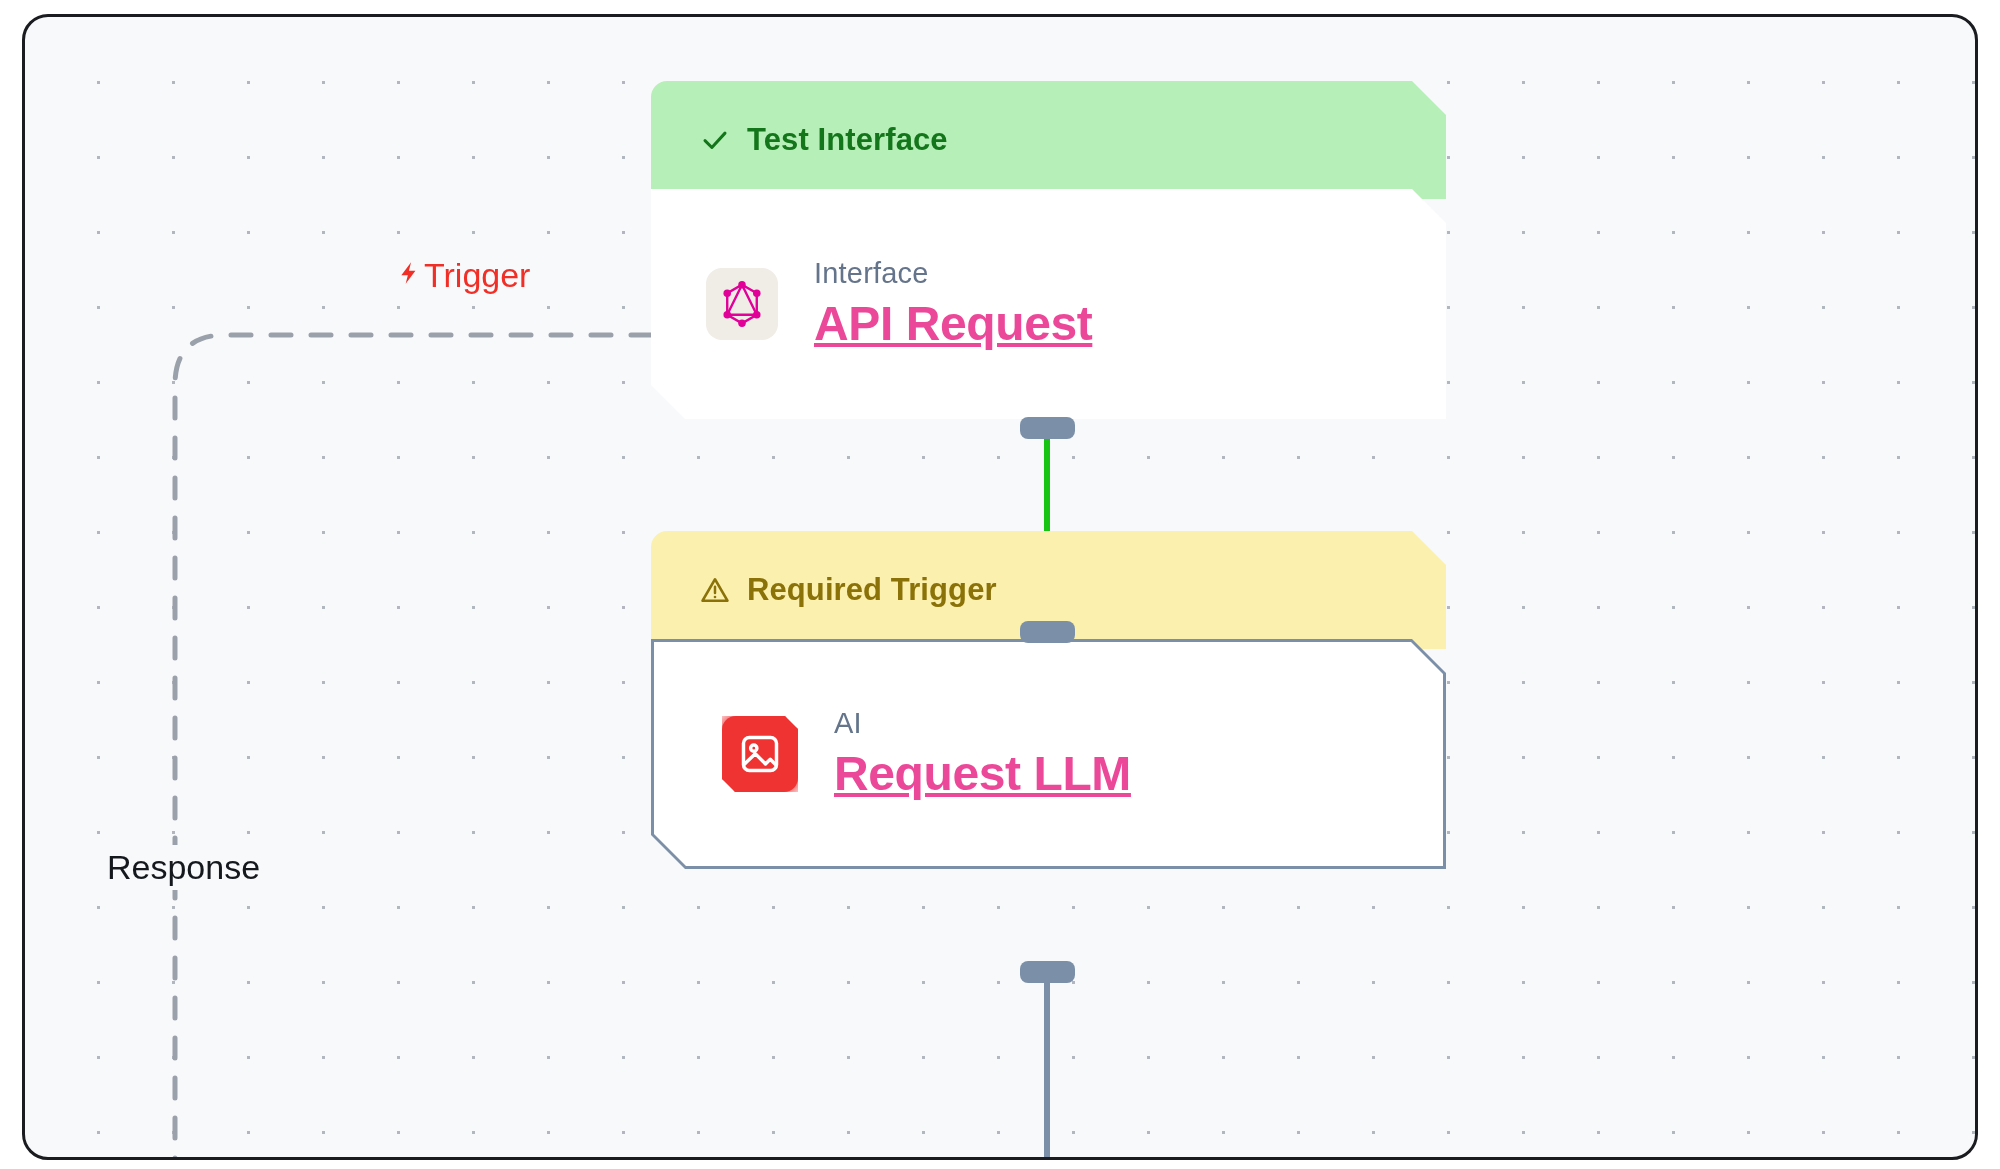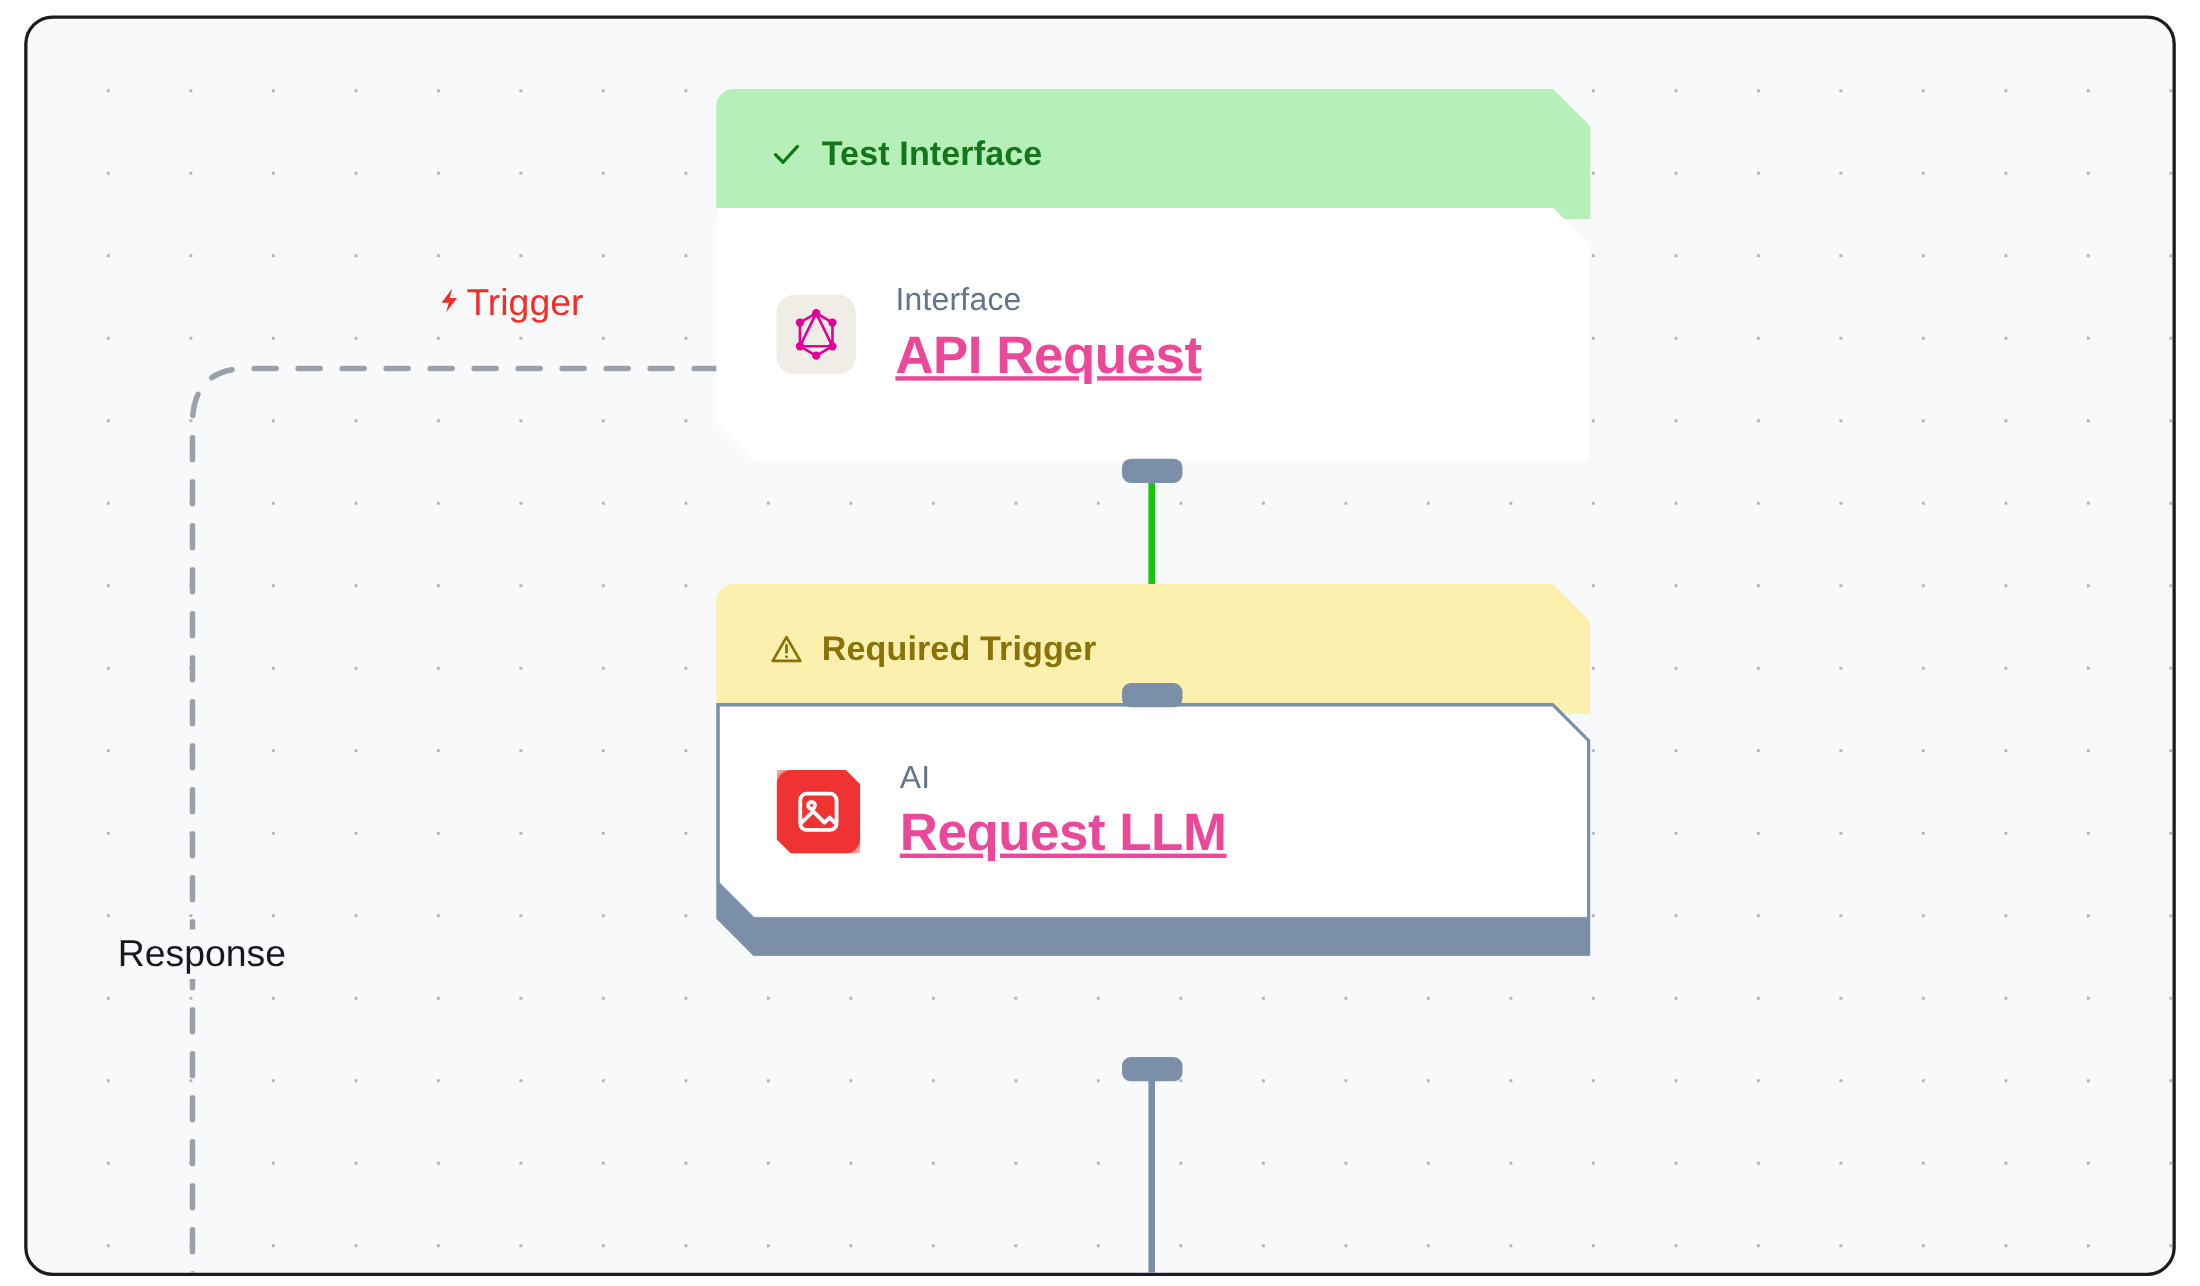--- a/index.html
+++ b/index.html
@@ -124,25 +124,25 @@
   #node-img .node-body-border {
     position:absolute;
     left:0; top:108px;
     width:795px; height:230px;
     background:#7b90a8;
     clip-path:polygon(0 0, calc(100% - 34px) 0, 100% 34px, 100% 100%, 34px 100%, 0 calc(100% - 34px));
   }
   #node-img .node-body-inner {
     position:absolute;
     left:3px; top:111px;
-    width:789px; height:192px;
+    width:789px; height:224px;
     background:#ffffff;
     clip-path:polygon(0 0, calc(100% - 32px) 0, 100% 32px, 100% 100%, 32px 100%, 0 calc(100% - 32px));
     display:flex; align-items:center;
-    padding-left:52px;
+    padding-left:68px;
     gap:36px;
   }
 
   .icon-tile-imagegen {
     width:76px; height:76px;
     border-radius:14px;
     background:#ef3232;
     display:flex; align-items:center; justify-content:center;
     flex:none;
     box-shadow:0 0 26px 7px rgba(242,60,60,.55), 0 0 9px 2px rgba(242,60,60,.65);

